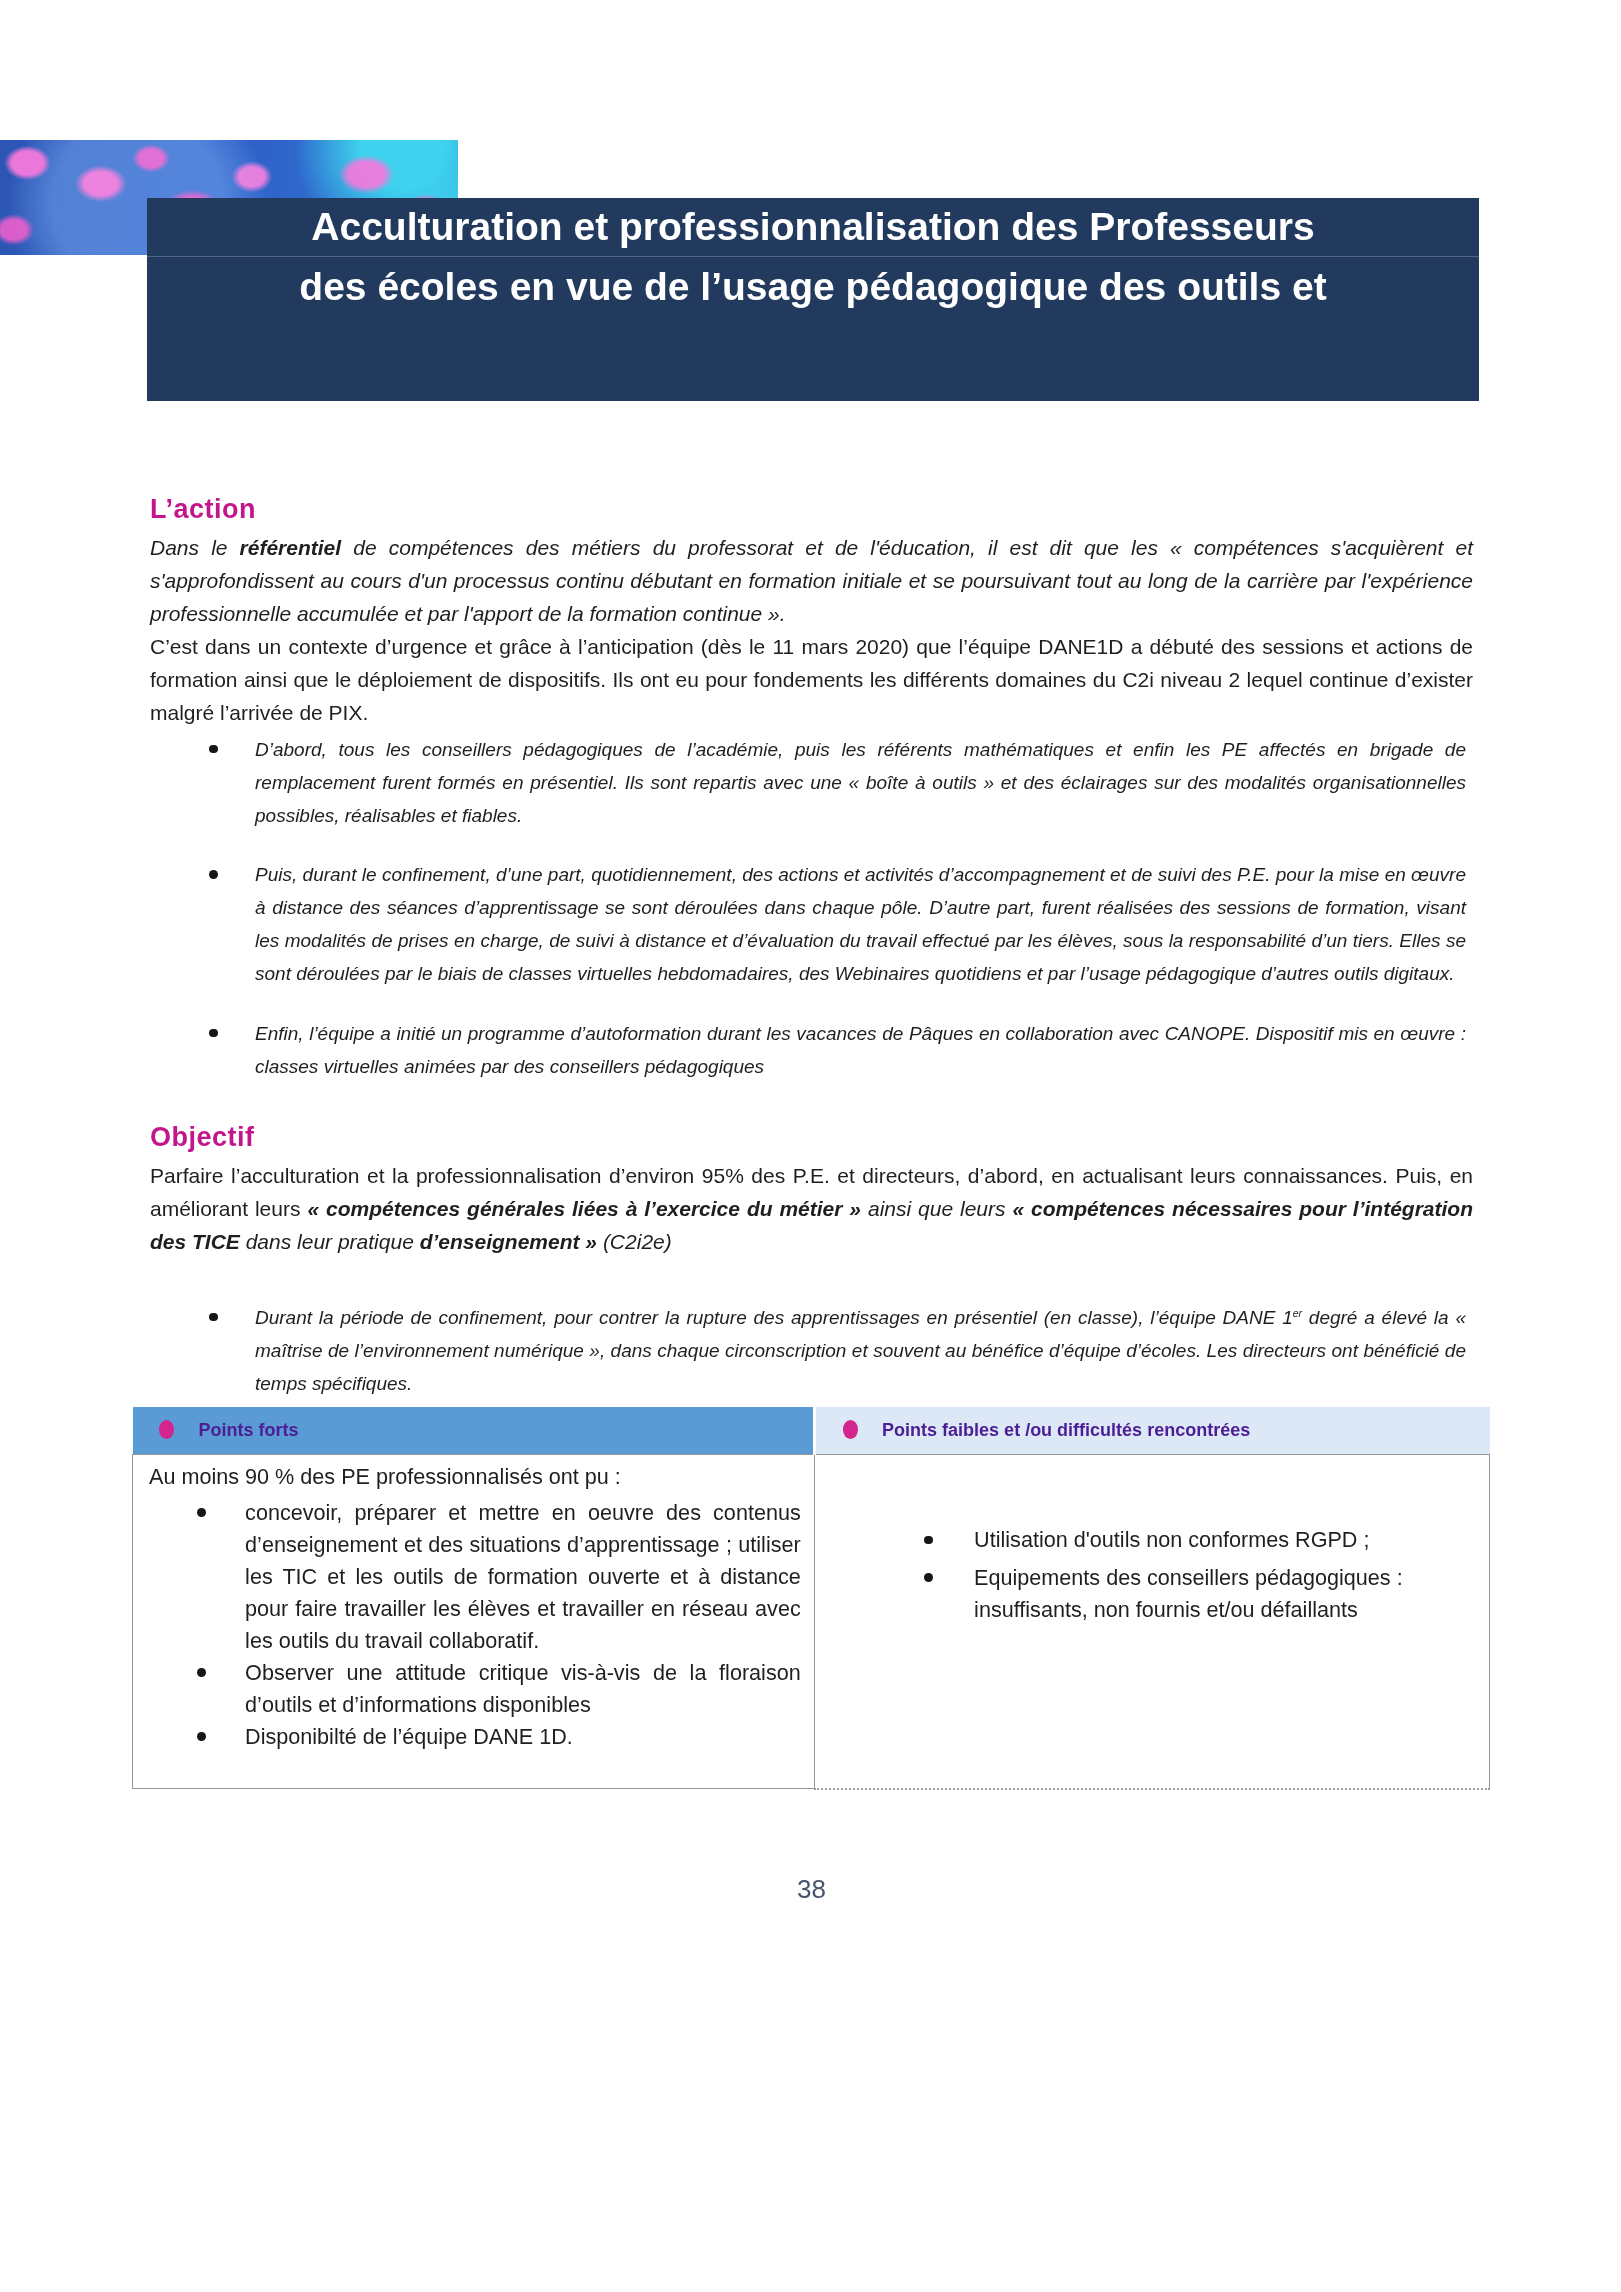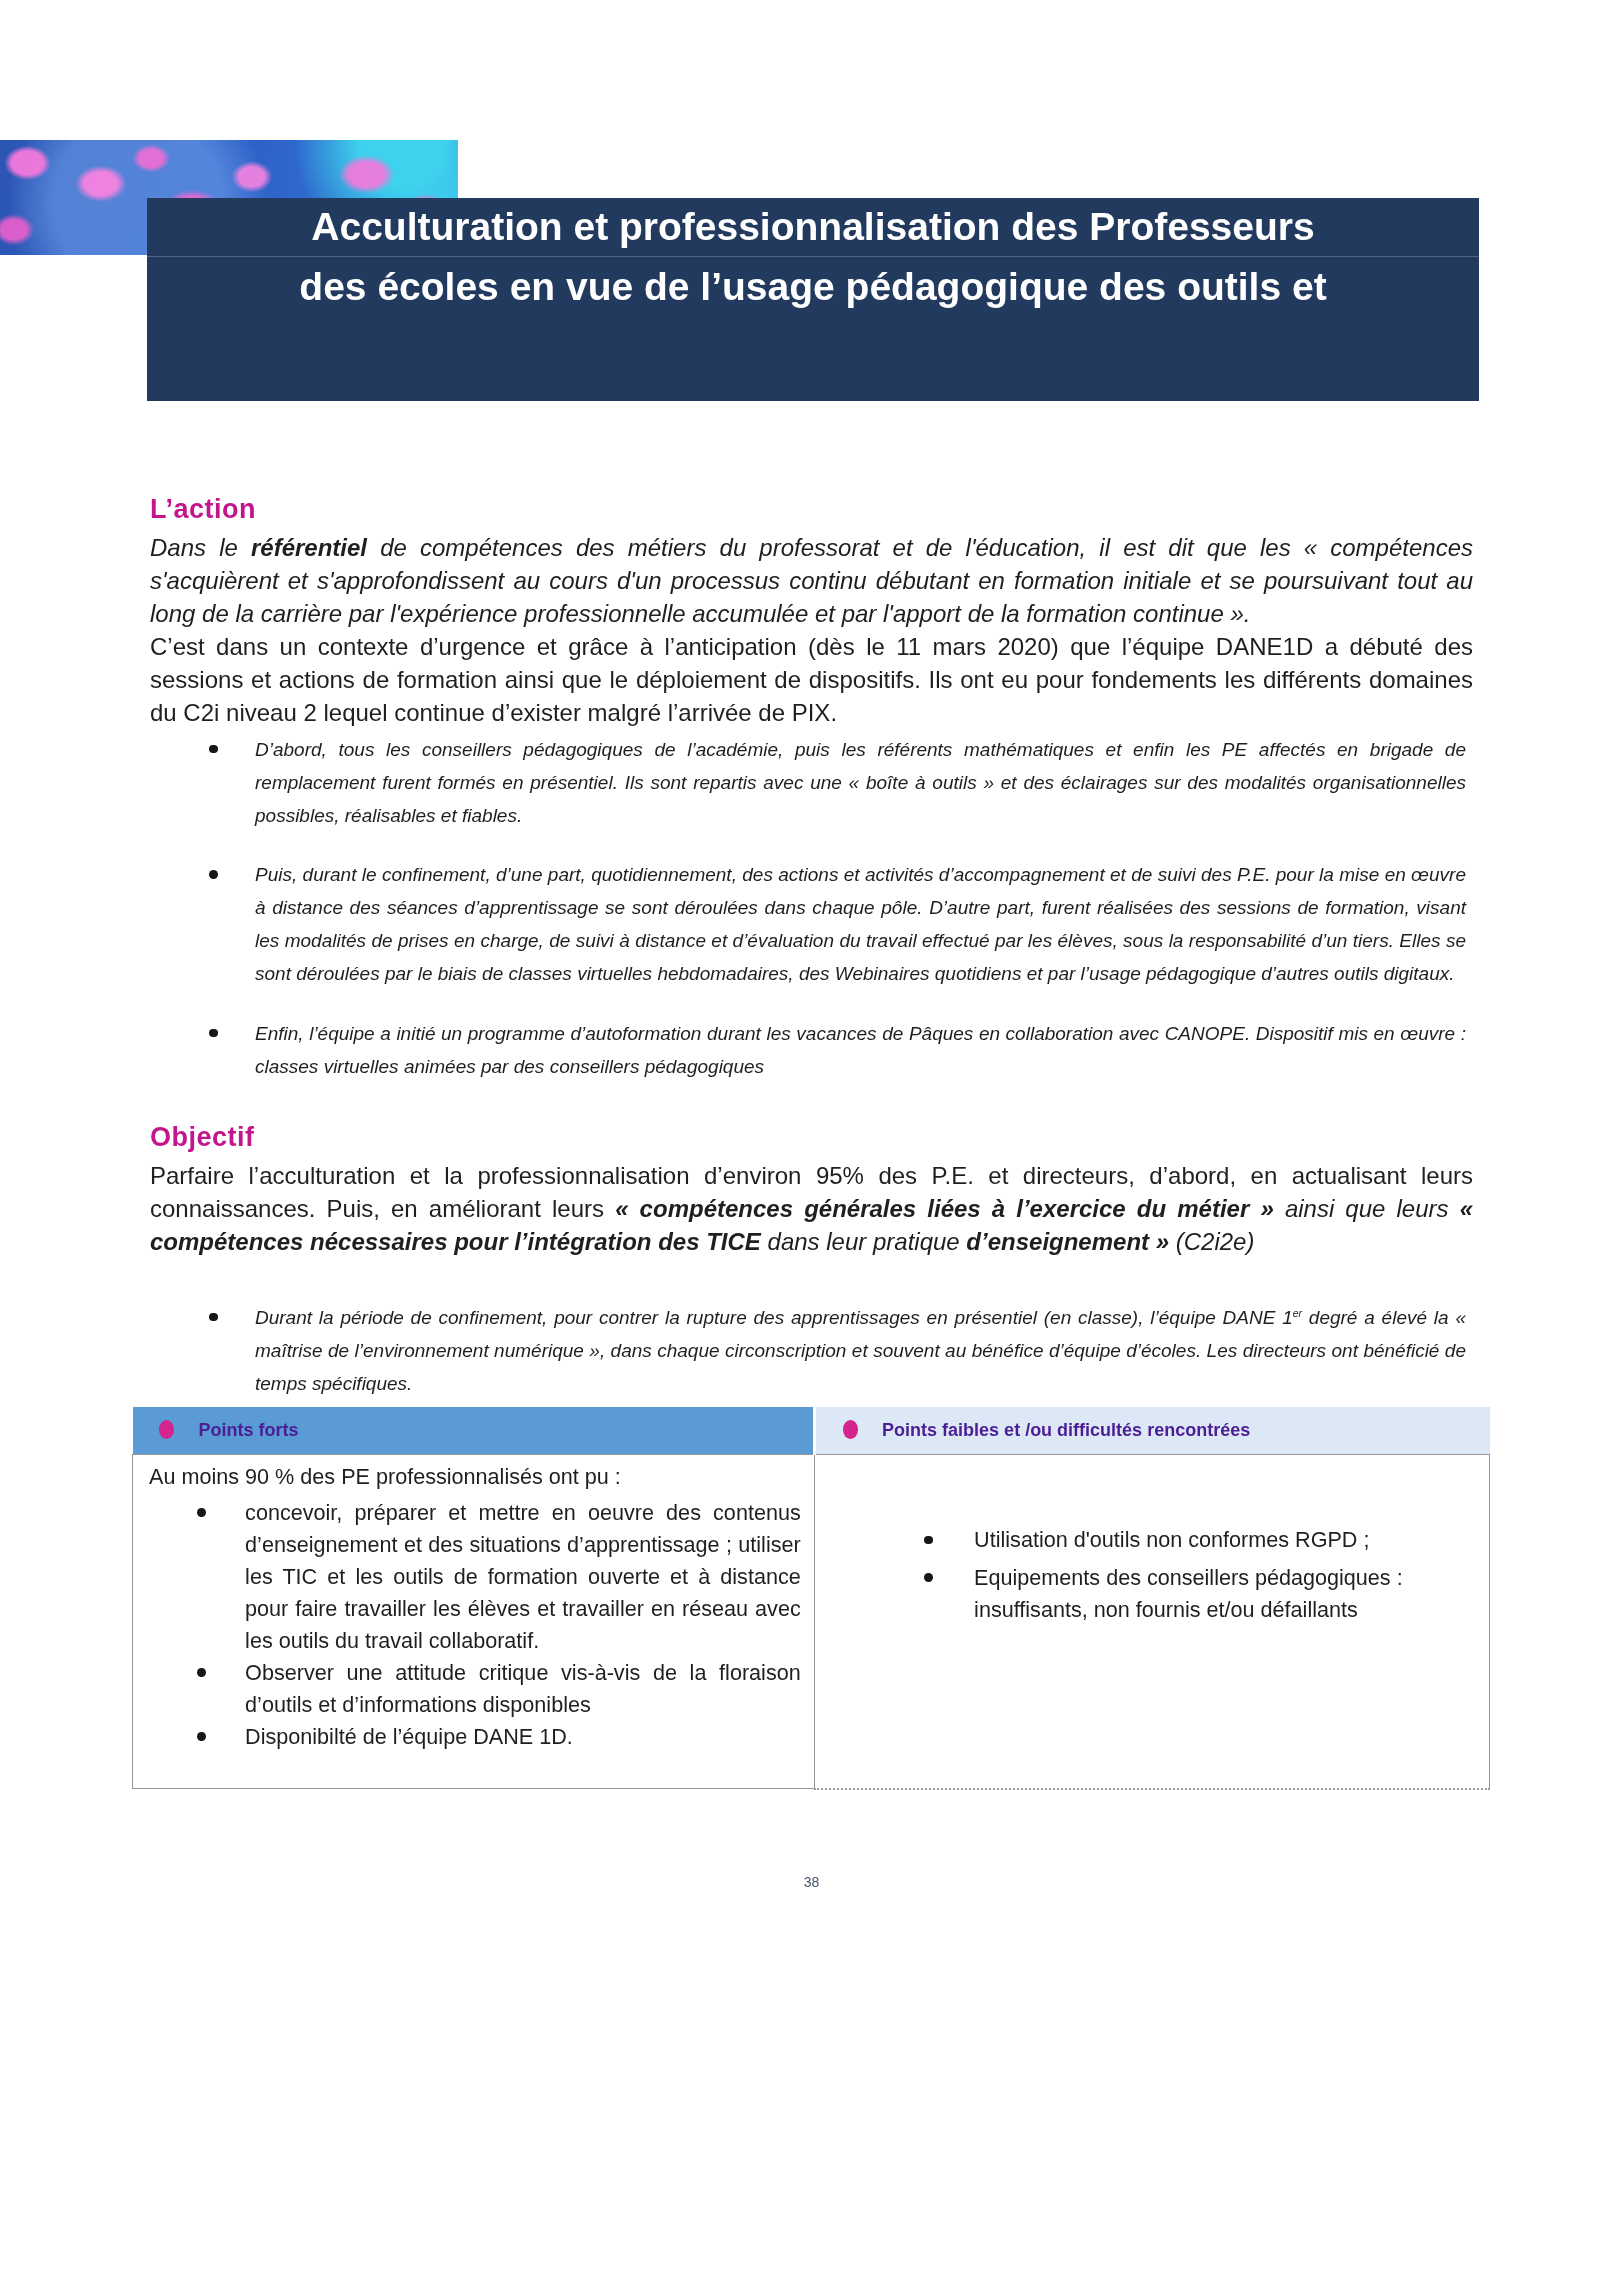--- a/index.html
+++ b/index.html
@@ -40,21 +40,21 @@
   .banner-line{height:59px;line-height:59px;white-space:nowrap;overflow:hidden;}
   .banner-line.sep{height:58px;line-height:58px;border-bottom:1px solid rgba(255,255,255,.22);}
 
   
   .content{position:absolute;left:150px;top:488px;width:1323px;z-index:3;}
   h2.section-heading{
     margin:0;font-size:27px;line-height:43px;font-weight:bold;
     color:#c4168c;letter-spacing:0.5px;
   }
   h2.mt{margin-top:33px;}
-  p.para{margin:0;font-size:24px;line-height:33px;text-align:justify;}
+  p.para{margin:0;font-size:21px;line-height:33px;text-align:justify;}
   .p-intro{margin-top:35px;}
   .p-context{margin-top:23.5px;}
   .p-objectif{margin-top:39px;}
 
   ul.main-list{list-style:none;margin:7px;padding:0;font-size:19px;line-height:33px;font-style:italic;}
   ul.main-list.first{margin-top:3.9px;}
   ul.main-list.durant{margin-top:43px;}
   ul.main-list li{position:relative;padding-left:98px;text-align:justify;}
   ul.main-list li + li{margin-top:26.5px;}
   ul.main-list li::before{
@@ -91,21 +91,21 @@
     border-radius:50%;background:#161616;
   }
   .cell-right ul{list-style:none;margin:63px 0 0 0;padding:0;}
   .cell-right li{position:relative;padding-left:143px;text-align:left;}
   .cell-right li + li{margin-top:5.9px;}
   .cell-right li::before{
     content:"";position:absolute;left:93px;top:11.8px;width:8.8px;height:8.8px;
     border-radius:50%;background:#161616;
   }
 
-  .page-number{margin-top:84px;text-align:center;font-size:14px;color:#44546a;}
+  .page-number{margin-top:84px;text-align:center;font-size:26px;color:#44546a;}
 </style>
 </head>
 <body>
 
 <div>
 
   <div class="deco"></div>
 
   <div class="banner">
     <div class="banner-line sep">Acculturation et professionnalisation des Professeurs</div>

